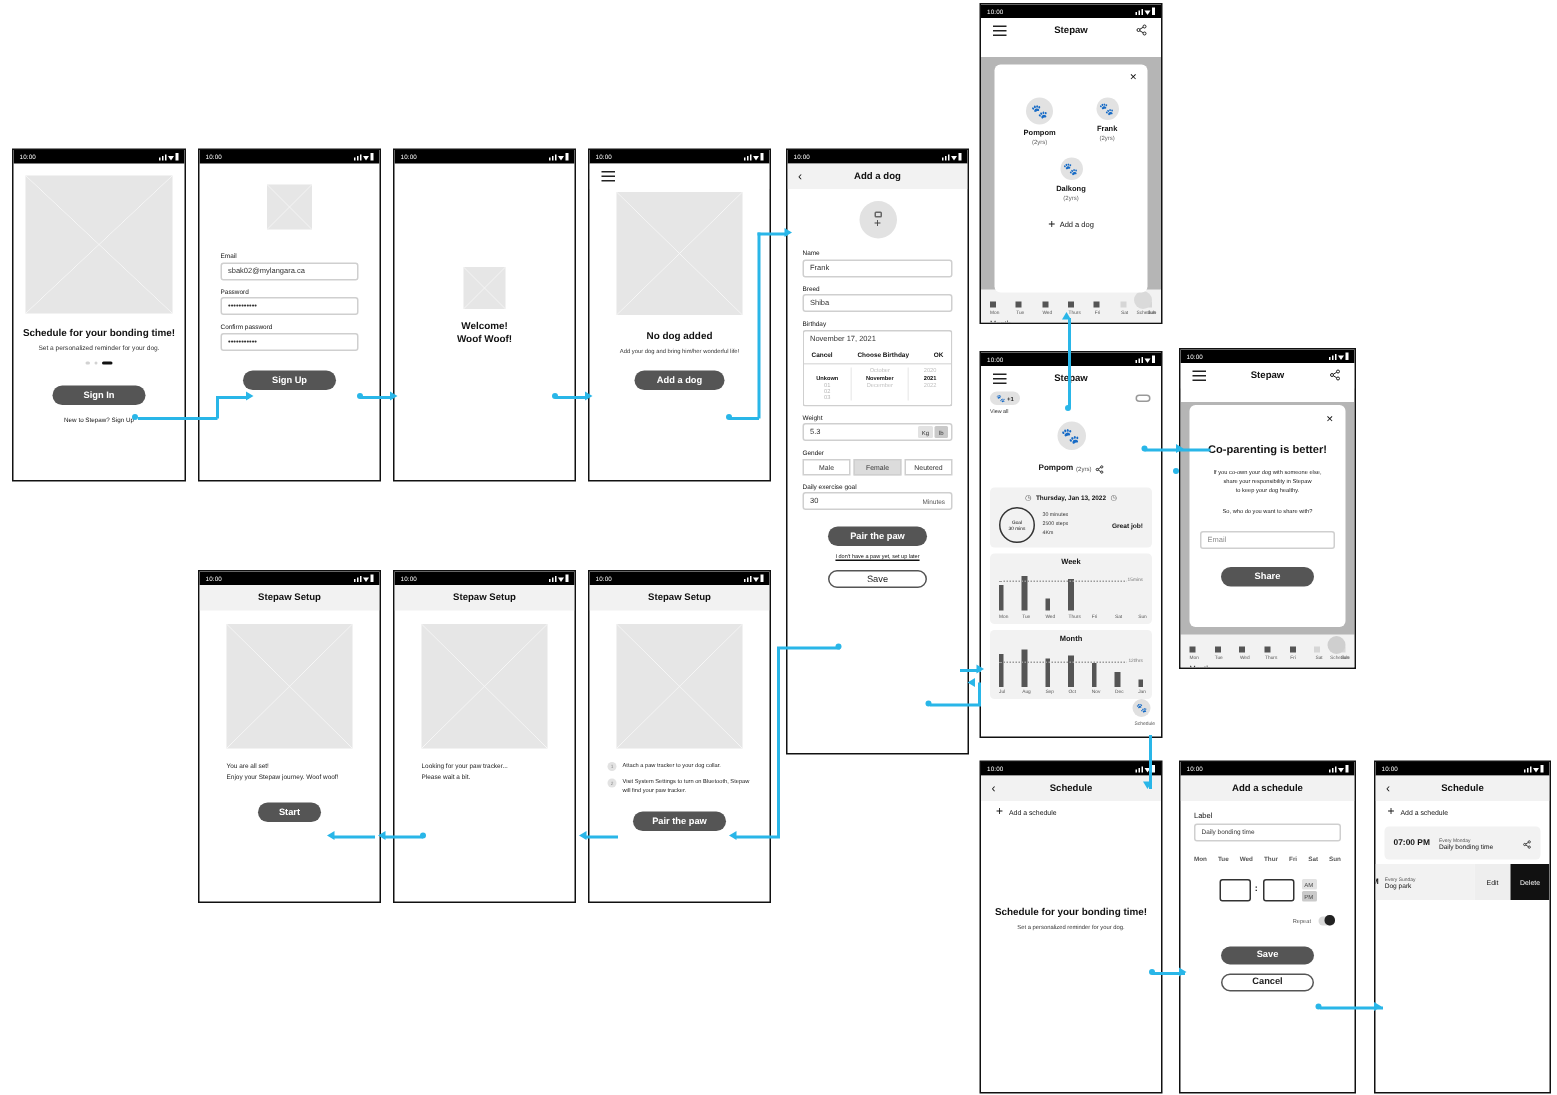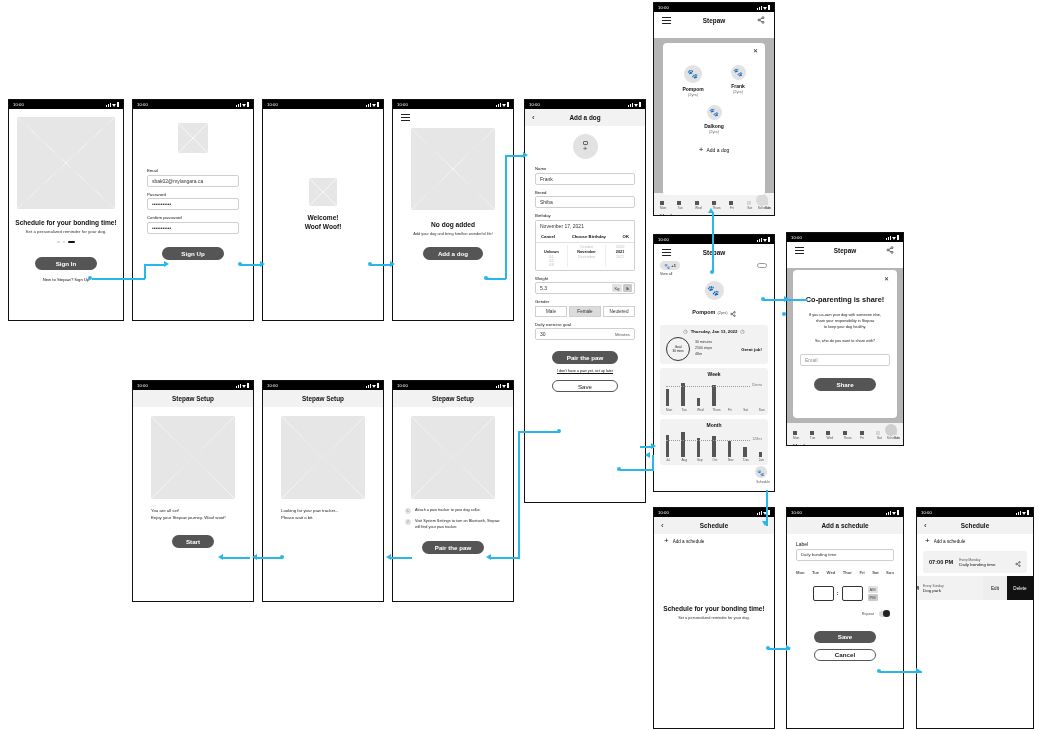--- a/index.html
+++ b/index.html
@@ -558,21 +558,21 @@
           <span>Fri</span>
           <span>Sat</span>
           <span>Sun</span>
         </div>
       <div style="font-size:5px; padding:3px 0 0 6px; color:#333;">Month</div>
       <div class="avatar" style="position:absolute; right:6px; top:1px; width:12px; height:12px; background:#cfcfcf;"></div>
       <div style="position:absolute; right:3px; top:13px; font-size:3.2px; color:#666;">Schedule</div>
     </div>
     <div class="modal" style="left:6px; right:6px; top:28px; height:148px; padding:7px;">
       <div style="position:absolute; right:8px; top:5px; font-size:6px;">✕</div>
-      <div style="font-size:7.4px; font-weight:bold; text-align:center; margin-top:18px;">Co-parenting is share!</div>
+      <div style="font-size:7.4px; font-weight:bold; text-align:center; margin-top:18px;">Co-parenting is better!</div>
       <div style="text-align:center; margin-top:9px;">
         <div class="p-txt" style="font-size:3.8px;">If you co-own your dog with someone else,</div>
         <div class="p-txt" style="font-size:3.8px;">share your responsibility in Stepaw</div>
         <div class="p-txt" style="font-size:3.8px;">to keep your dog healthy.</div>
       </div>
       <div class="p-txt" style="font-size:3.8px; text-align:center; margin-top:8px;">So, who do you want to share with?</div>
       <div class="field ph" style="margin-top:9px;" placeholder="Email">Email</div>
       <div class="btn dark" style="margin:12px auto 0 auto; width:62px; height:13px;">Share</div>
     </div>
   </div>

